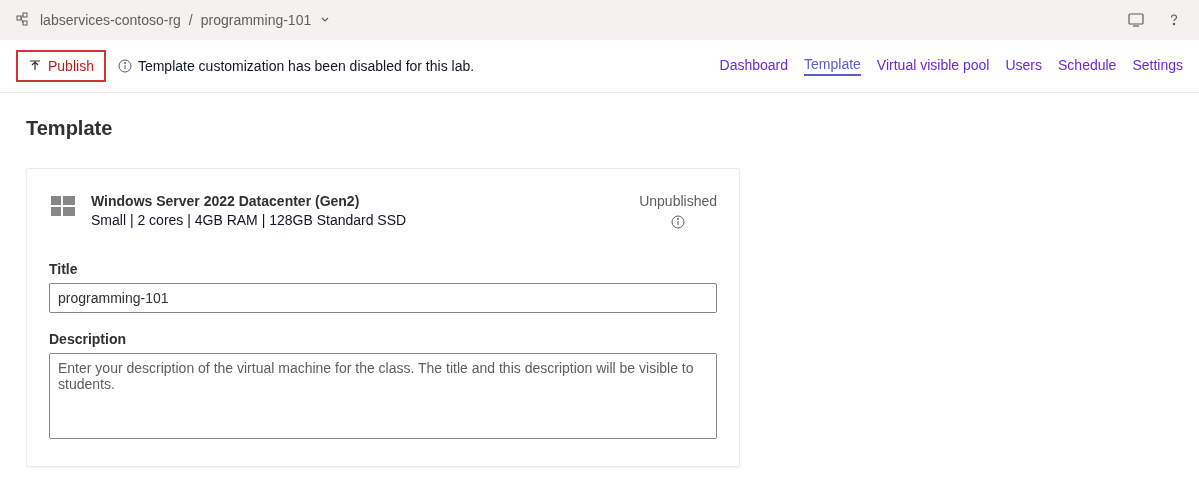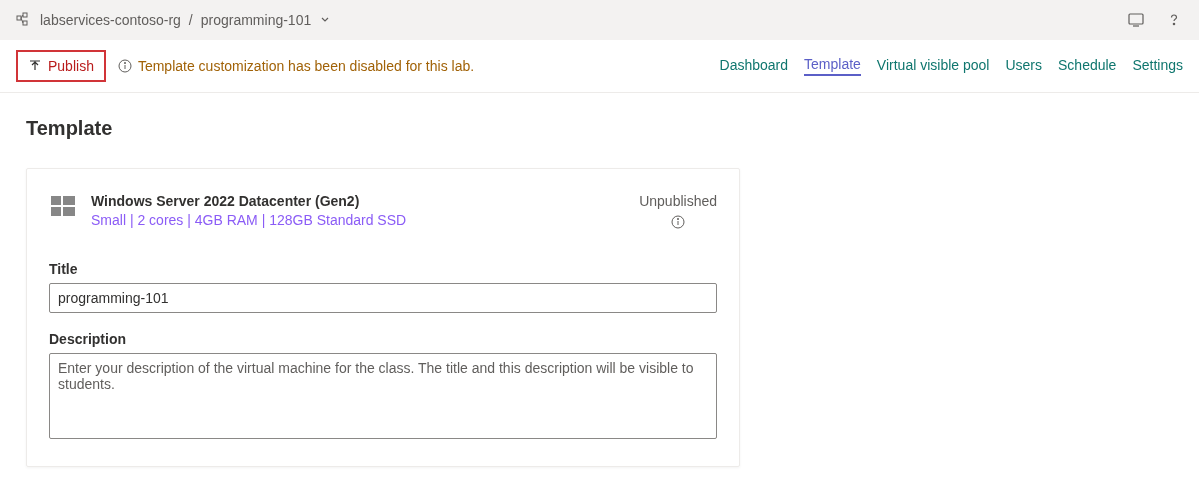--- a/index.html
+++ b/index.html
@@ -82,34 +82,34 @@
       font-family: inherit;
     }
     .publish-icon {
       display: flex;
       align-items: center;
     }
     .info-msg {
       display: flex;
       align-items: center;
       gap: 6px;
-      color: #a16207;
+      color: #0f172a;
     }
     .info-icon {
       display: flex;
       align-items: center;
     }
     .tabs {
       display: flex;
       align-items: center;
       gap: 16px;
     }
     .tab {
       cursor: pointer;
-      color: #0f766e;
+      color: #6d28d9;
       padding-bottom: 2px;
       font-size: 14px;
     }
     .tab.active {
       color: #5b5fc7;
       border-bottom: 2px solid #5b5fc7;
     }
     .content {
       padding: 24px 26px 0 26px;
     }
@@ -140,21 +140,21 @@
     }
     .template-info {
       flex: 1;
     }
     .template-name {
       font-weight: 600;
       font-size: 14px;
       margin-bottom: 2px;
     }
     .template-spec, .template-price {
-      color: #8b5cf6;
+      color: #0f172a;
       font-size: 14px;
       line-height: 1.4;
     }
     .status-area {
       display: flex;
       align-items: center;
       gap: 6px;
       color: #605e5c;
       font-size: 14px;
       flex-direction: column;

